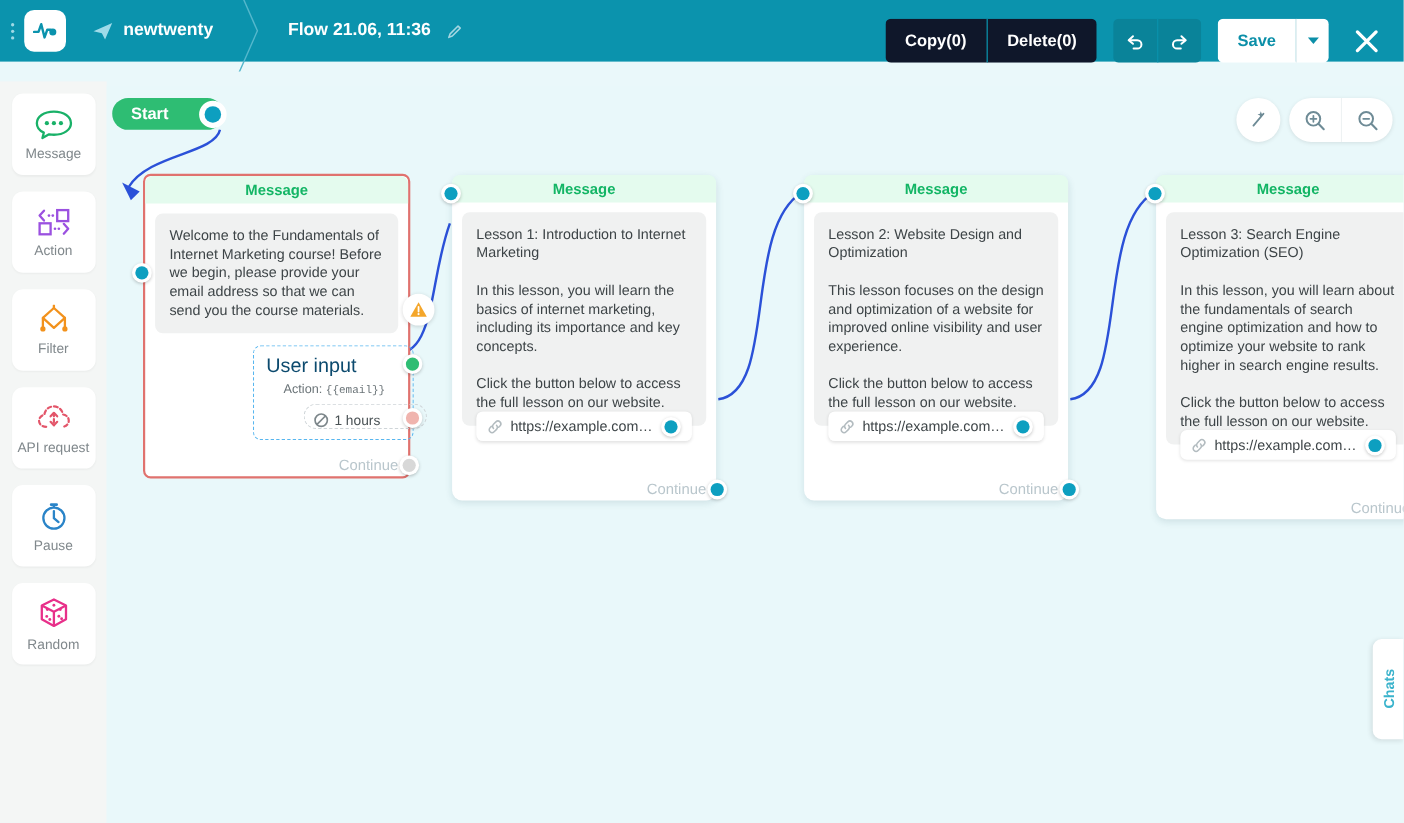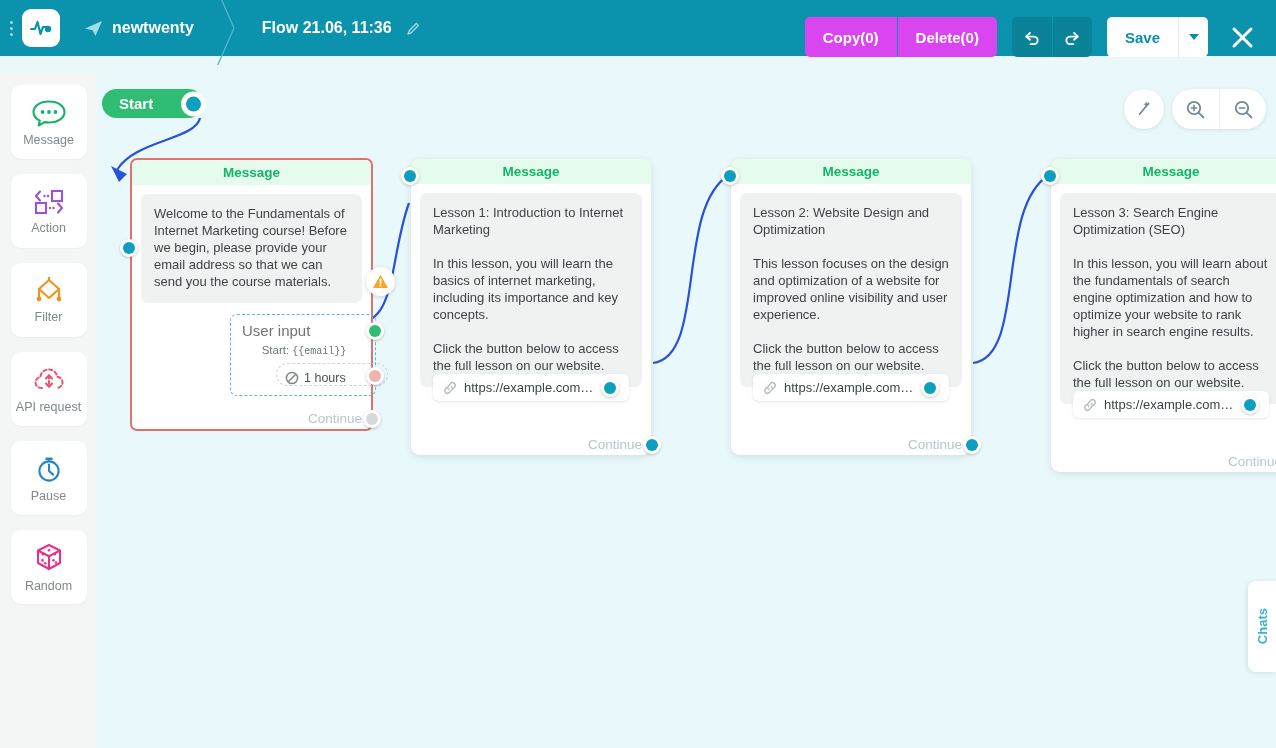--- a/index.html
+++ b/index.html
@@ -43,21 +43,21 @@
   }
   .pencil { opacity: .78; }
 
   #topbar-right {
     position: absolute; right: 0; top: 0; height: 74px;
     display: flex; align-items: center; gap: 0;
     padding-right: 12px;
   }
   .btn-group { display: flex; border-radius: 5px; overflow: hidden; margin-right: 15px; }
   .btn-dark {
-    background: #d946ef; color: #fff; border: none;
+    background: #0f172a; color: #fff; border: none;
     font-family: inherit; font-size: 15px; font-weight: bold;
     padding: 0 18px; height: 40px; cursor: pointer;
   }
   .btn-dark + .btn-dark { border-left: 1px solid #0b93ad; }
   .icon-group { display: flex; border-radius: 5px; overflow: hidden; margin-right: 15px; }
   .btn-icon {
     background: #0a8399; color: #fff; border: none; width: 40px; height: 40px;
     cursor: pointer; display: flex; align-items: center; justify-content: center;
   }
   .btn-icon + .btn-icon { border-left: 1px solid #0b93ad; }
@@ -179,21 +179,21 @@
 
   
   .userinput {
     margin: 11px 0 0 89px;
     border: 1.6px dashed #57b6ef;
     border-radius: 7px;
     padding: 7px 9px 9px 11px;
     width: 146px;
     position: relative;
   }
-  .ui-title { color: #737373; font-size: 15px; }
+  .ui-title { color: #0c4a6e; font-size: 18px; }
   .ui-sub { color: #6b7478; font-size: 11.5px; margin-top: 5px; text-align: center; }
   .ui-sub code { font-family: "Liberation Mono", monospace; font-size: 10px; }
   .ui-timeout {
     margin-top: 6px; margin-left: 34px;
     border: 1.3px dashed #cfd5d8; border-radius: 13px;
     height: 23px; display: flex; align-items: flex-end; gap: 5px;
     padding: 0 3px 0 8px; width: 112px;
     font-size: 12.5px; color: #4a5255;
     position: relative;
   }
@@ -400,21 +400,21 @@
   </div>
 
   <div class="node selected" style="left:33px; top:80px; width:243px;">
     <div class="node-head">Message</div>
     <div class="node-body">
       <div class="bubble">Welcome to the Fundamentals of Internet Marketing course! Before we begin, please provide your email address so that we can send you the course materials.</div>
 
       <div class="userinput">
         <div class="ui-title">User input</div>
         <div class="ui-sub">
-          <span>Start:</span>
+          <span>Action:</span>
           <code>{{email}}</code>
         </div>
         <div class="ui-timeout">
           <svg width="14" height="14" viewBox="0 0 14 14">
             <circle cx="7" cy="7" r="5.6" fill="none" stroke="#7d878b" stroke-width="1.5"></circle>
             <path d="M3.2 10.8 L10.8 3.2" stroke="#7d878b" stroke-width="1.5"></path>
           </svg>
           <span>1 hours</span>
           <span class="port pink" style="margin-left:auto;">
               <i></i>

